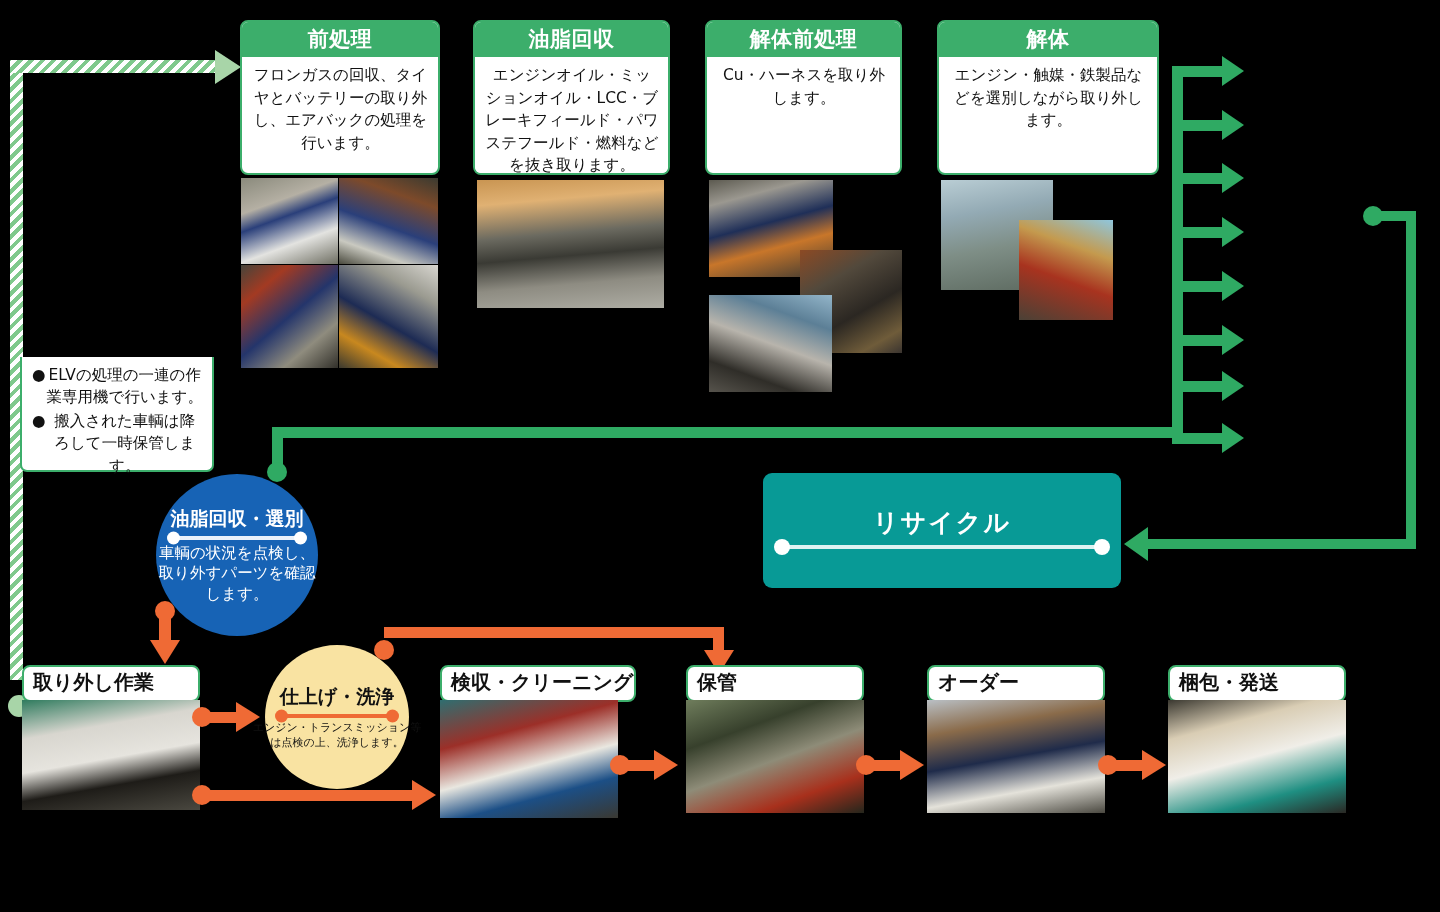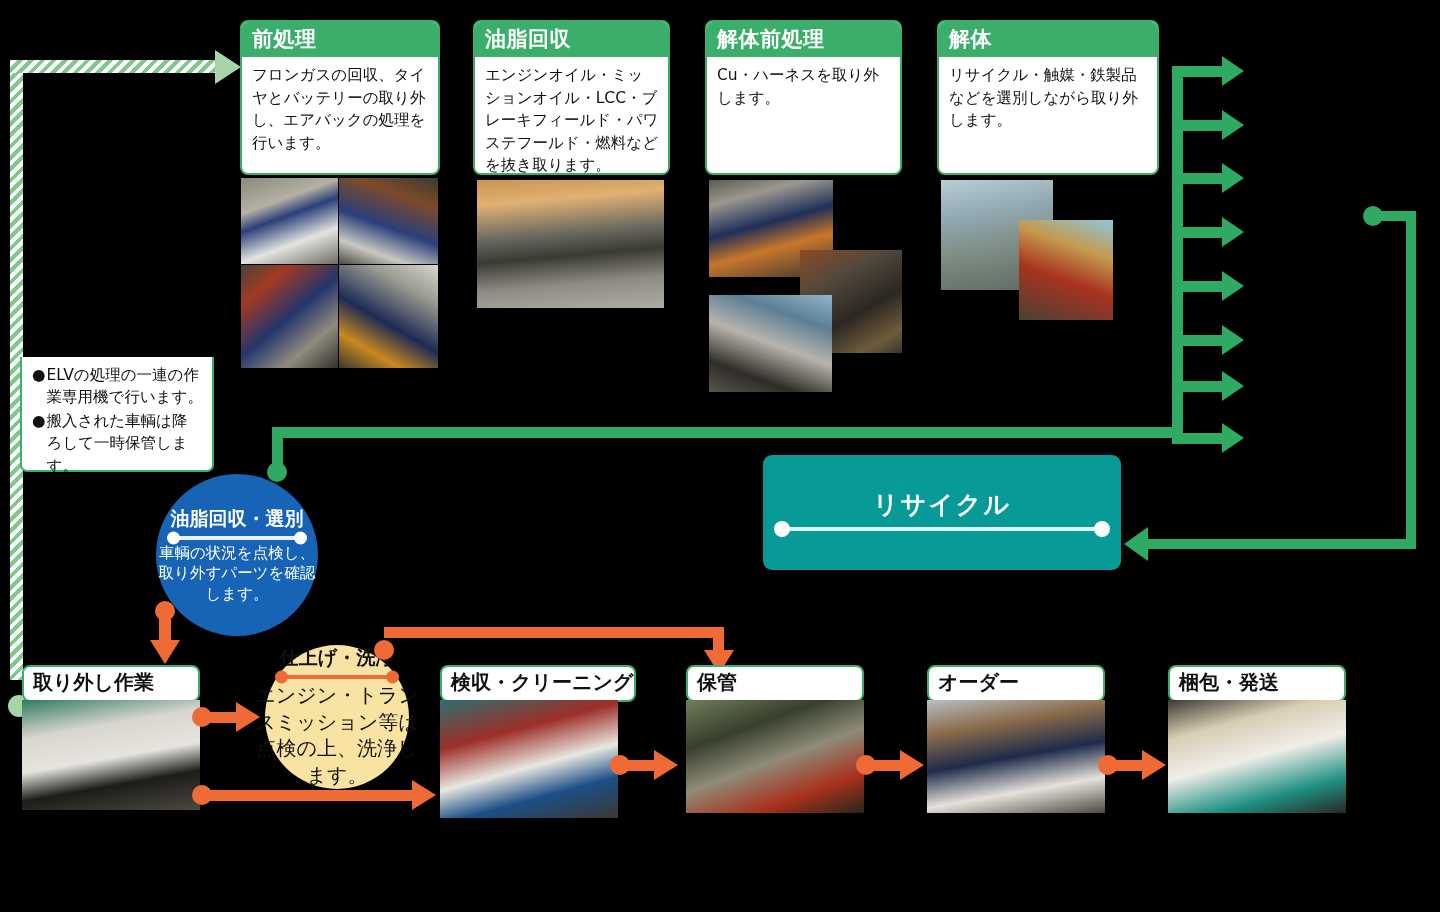--- a/index.html
+++ b/index.html
@@ -1,21 +1,21 @@
 <!DOCTYPE html>
 <html><head>
 <meta charset="utf-8">
 <style>
   html,body{margin:0;padding:0;background:#000;}
   body{width:1440px;height:912px;overflow:hidden;
        font-family:"DejaVu Sans","Liberation Sans",sans-serif;}
   #stage{position:relative;width:1440px;height:912px;background:#000;}
 
   
-  .card{position:absolute;box-sizing:border-box;}
+  .card{position:absolute;box-sizing:border-box;text-align:center;}
   .card .hdr{
     background:#3cae6b;color:#fff;font-weight:700;font-size:21px;
     padding:5px 10px 6px 10px;border-radius:7px 7px 0 0;line-height:1.15;
     letter-spacing:.5px;
   }
   .card .body{
     background:#fff;color:#111;font-size:15.5px;line-height:1.45;
     padding:7px 9px 9px 10px;border:2px solid #3cae6b;border-top:none;
     border-radius:0 0 7px 7px;box-sizing:border-box;
   }
@@ -47,21 +47,21 @@
   #blue{width:162px;height:162px;background:#1763b5;color:#fff;}
   #blue .t{font-size:19px;}
   #blue .rule{background:#eaf1fa;width:128px;margin:4px 0 3px;}
   #blue .rule::before,#blue .rule::after{background:#fff;}
   #blue .d{font-size:15.5px;line-height:1.32;}
 
   #yellow{width:144px;height:144px;background:#f9e3a2;color:#111;}
   #yellow .t{font-size:19px;}
   #yellow .rule{background:#ef6a35;width:112px;margin:4px 0 3px;}
   #yellow .rule::before,#yellow .rule::after{background:#ef6a35;}
-  #yellow .d{font-size:20px;line-height:1.34;width:175px;}
+  #yellow .d{font-size:11px;line-height:1.34;width:175px;}
 
   
   #recycle{position:absolute;background:#089a96;border-radius:9px;color:#fff;
            display:flex;flex-direction:column;align-items:center;
            justify-content:center;text-align:center;box-sizing:border-box;}
   #recycle .t{font-size:25px;font-weight:700;letter-spacing:2px;}
   #recycle .rule{height:4px;background:#dff3f2;width:320px;margin:6px 0 7px;
                  position:relative;border-radius:2px;}
   #recycle .rule::before,#recycle .rule::after{
       content:"";position:absolute;top:50%;width:16px;height:16px;
@@ -130,21 +130,21 @@
   </div>
   <div class="ph" style="left:709px;top:180px;width:124px;height:97px;
               background:linear-gradient(165deg,#5c5a50 0%,#9b9890 20%,#1f2f58 45%,#c8762a 66%,#3a3832 100%);"></div>
   <div class="ph" style="left:800px;top:250px;width:102px;height:103px;
               background:linear-gradient(150deg,#8c4a24 0%,#52493c 30%,#2b2722 60%,#6f5c3a 85%,#3a3430 100%);"></div>
   <div class="ph" style="left:709px;top:295px;width:123px;height:97px;
               background:linear-gradient(200deg,#93b5c9 0%,#5c7f96 25%,#b8b4ac 50%,#2f2d28 78%,#56534c 100%);"></div>
 
   <div class="card top" style="left:937px;top:20px;width:222px;height:155px;">
     <div class="hdr">解体</div>
-    <div class="body">リサイクル・触媒・鉄製品などを選別しながら取り外します。</div>
+    <div class="body">エンジン・触媒・鉄製品などを選別しながら取り外します。</div>
   </div>
   <div class="ph" style="left:941px;top:180px;width:112px;height:110px;
               background:linear-gradient(170deg,#b9cdd4 0%,#93aab4 30%,#7e8e86 60%,#5d6a60 100%);"></div>
   <div class="ph" style="left:1019px;top:220px;width:94px;height:100px;
               background:linear-gradient(200deg,#8fc6dd 0%,#c49a4e 30%,#a8331f 58%,#4a4136 100%);"></div>
 
   <div class="gbar" style="left:1172px;top:66px;width:11px;height:378px;"></div>
 
   <div class="gbar" style="left:1172px;top:66px;width:52px;height:11px;"></div>
   <div class="tri r" style="left:1222px;top:56px;"></div>
@@ -189,21 +189,21 @@
   <div class="circ" id="blue" style="left:156px;top:474px;">
     <div class="t">油脂回収・選別</div>
     <div class="rule"></div>
     <div class="d">車輌の状況を点検し、取り外すパーツを確認します。</div>
   </div>
 
   <div class="odot" style="left:155px;top:601px;"></div>
   <div class="obar" style="left:159px;top:606px;width:12px;height:38px;"></div>
   <div class="otri d" style="position:absolute;left:150px;top:640px;width:0;height:0;"></div>
 
-  <div id="recycle" style="left:763px;top:455px;width:358px;height:115px;">
+  <div id="recycle" style="left:763px;top:473px;width:358px;height:115px;">
     <div class="t">リサイクル</div>
     <div class="rule"></div>
   </div>
 
   <div class="pill" style="left:22px;top:665px;width:178px;">
     <span>取り外し作業</span>
   </div>
   <div class="ph" style="left:22px;top:700px;width:178px;height:110px;
               background:linear-gradient(170deg,#2f7b5e 0%,#d8d6cf 28%,#e6e4de 52%,#1e1c18 72%,#4a4840 100%);"></div>
 

